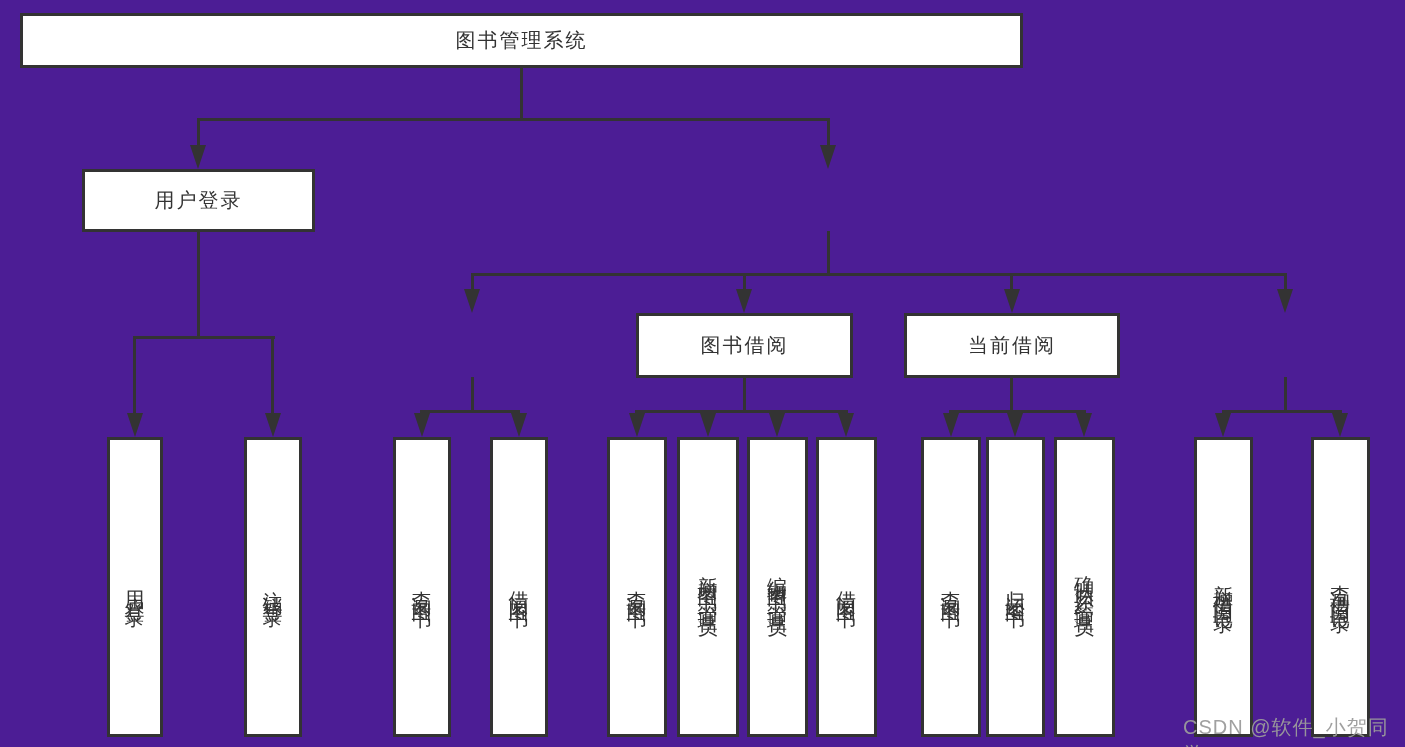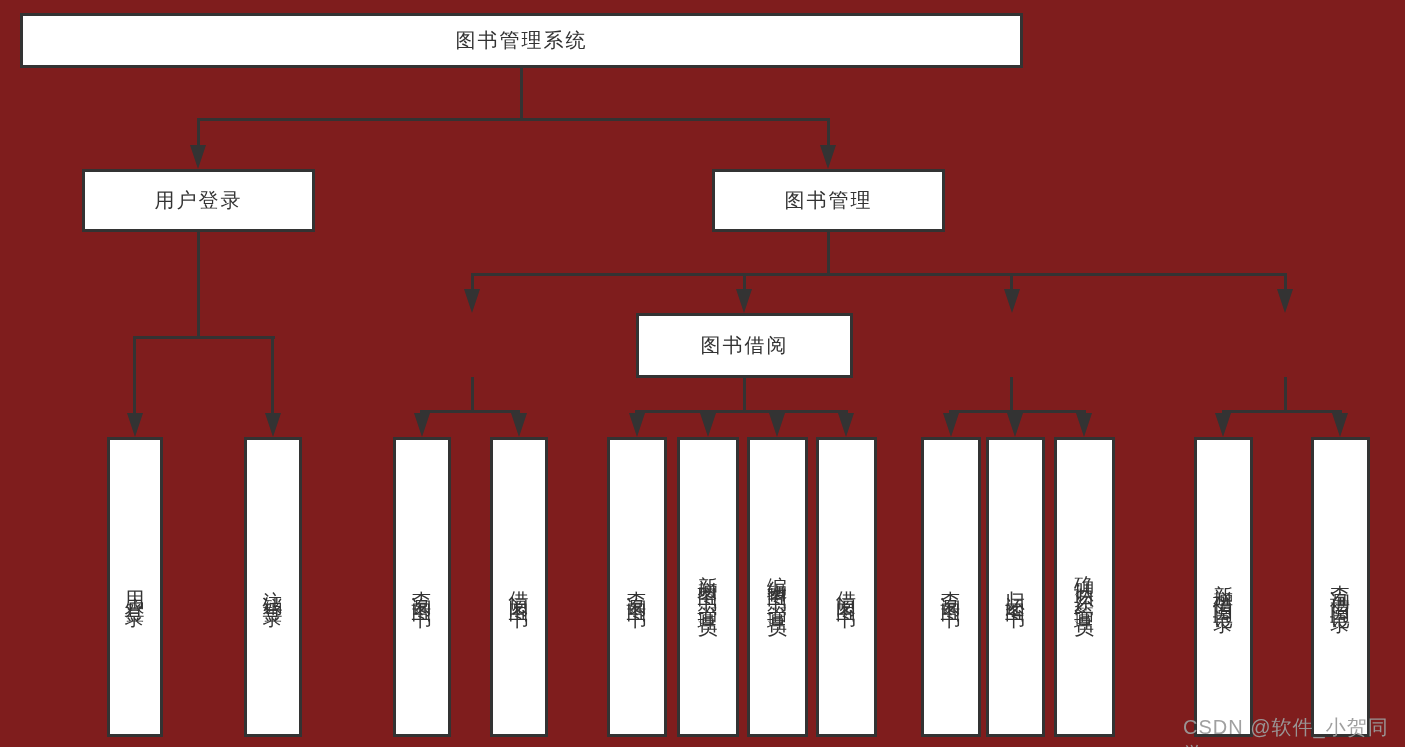--- a/index.html
+++ b/index.html
@@ -1,17 +1,17 @@
 <!DOCTYPE html>
 <html><head>
 <meta charset="utf-8">
 <style>
   html,body{margin:0;padding:0;background:#fff;}
   .canvas{
-    position:relative;width:1405px;height:747px;background:#7f1d1d;
+    position:relative;width:1405px;height:747px;background:#4c1d95;
     font-family:"Liberation Sans",sans-serif;color:#333;overflow:hidden;
   }
   .hbox{
     position:absolute;box-sizing:border-box;border:3px solid #333;background:#fff;
     display:flex;align-items:center;justify-content:center;
     font-size:20px;letter-spacing:2px;color:#333;
   }
   .vbox{
     position:absolute;box-sizing:border-box;border:3px solid #333;background:#fff;
     display:flex;align-items:center;justify-content:center;color:#333;
@@ -44,23 +44,20 @@
   <div class="vline" style="left:520px;top:67px;height:54px;"></div>
   <div class="hline" style="left:197px;top:118px;width:633px;"></div>
   <div class="vline" style="left:197px;top:118px;height:30px;"></div>
   <div class="arrow" style="left:190px;top:145px;"></div>
   <div class="vline" style="left:827px;top:118px;height:30px;"></div>
   <div class="arrow" style="left:820px;top:145px;"></div>
 
   <div class="hbox" style="left:82px;top:169px;width:233px;height:63px;">
     <span>用户登录</span>
   </div>
-  <div class="hbox" style="left:712px;top:169px;width:233px;height:63px;">
-    <span>图书管理</span>
-  </div>
 
   <div class="vline" style="left:197px;top:231px;height:108px;"></div>
   <div class="hline" style="left:134px;top:336px;width:141px;"></div>
   <div class="vline" style="left:133px;top:336px;height:80px;"></div>
   <div class="arrow" style="left:127px;top:413px;"></div>
   <div class="vline" style="left:271px;top:336px;height:80px;"></div>
   <div class="arrow" style="left:265px;top:413px;"></div>
 
   <div class="vline" style="left:827px;top:231px;height:45px;"></div>
   <div class="hline" style="left:471px;top:273px;width:816px;"></div>
@@ -68,20 +65,23 @@
   <div class="arrow" style="left:464px;top:289px;"></div>
   <div class="vline" style="left:743px;top:273px;height:18px;"></div>
   <div class="arrow" style="left:736px;top:289px;"></div>
   <div class="vline" style="left:1010px;top:273px;height:18px;"></div>
   <div class="arrow" style="left:1004px;top:289px;"></div>
   <div class="vline" style="left:1284px;top:273px;height:18px;"></div>
   <div class="arrow" style="left:1277px;top:289px;"></div>
 
   <div class="hbox" style="left:636px;top:313px;width:217px;height:65px;">
     <span>图书借阅</span>
+  </div>
+  <div class="hbox" style="left:904px;top:313px;width:216px;height:65px;">
+    <span>当前借阅</span>
   </div>
 
   <div class="vline" style="left:471px;top:377px;height:36px;"></div>
   <div class="vline" style="left:743px;top:377px;height:36px;"></div>
   <div class="vline" style="left:1010px;top:377px;height:36px;"></div>
   <div class="vline" style="left:1284px;top:377px;height:36px;"></div>
 
   <div class="hline" style="left:420px;top:410px;width:100px;"></div>
   <div class="arrow" style="left:414px;top:413px;"></div>
   <div class="arrow" style="left:511px;top:413px;"></div>

